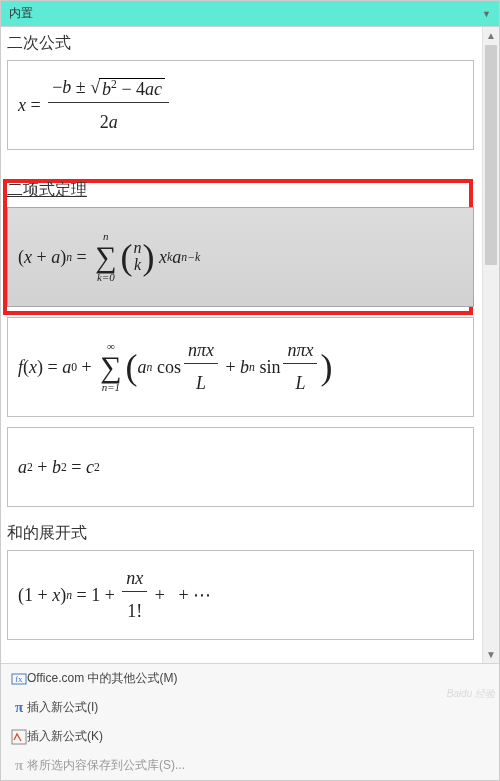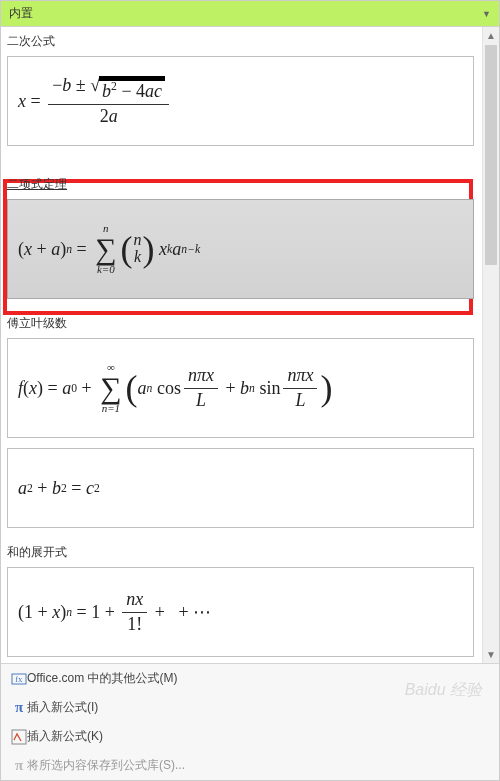--- a/index.html
+++ b/index.html
@@ -1,47 +1,47 @@
 <!DOCTYPE html>
 <html><head>
 <meta charset="utf-8">
 <style>
   * { margin: 0; padding: 0; box-sizing: border-box; }
   body { font-family: "Microsoft YaHei", "Segoe UI", sans-serif; font-size: 12px; background: #fff; width: 500px; height: 781px; overflow: hidden; }
   .panel { width: 500px; height: 781px; display: flex; flex-direction: column; border: 1px solid #ccc; }
-  .header { background: #bef264; border-bottom: 1px solid #d0d0d0; padding: 4px 8px; font-size: 12px; color: #333; display: flex; align-items: center; }
+  .header { background: #5eead4; border-bottom: 1px solid #d0d0d0; padding: 4px 8px; font-size: 12px; color: #333; display: flex; align-items: center; }
   .dd { margin-left: auto; font-size: 9px; color: #666; }
   .scroll-wrap { flex: 1; display: flex; overflow: hidden; }
   .content { flex: 1; overflow-y: hidden; padding: 0 4px 0 2px; }
   .scrollbar-v { width: 17px; background: #f0f0f0; border-left: 1px solid #e3e3e3; position: relative; }
   .scrollbar-v .arrow { height: 17px; display: flex; align-items: center; justify-content: center; color: #777; font-size: 10px; cursor: pointer; }
   .scrollbar-v .thumb { position: absolute; left: 2px; right: 2px; top: 18px; height: 220px; background: #cdcdcd; border-radius: 1px; }
   .scrollbar-v .arrow-bot { position: absolute; bottom: 0; left: 0; right: 0; }
-  .section-title { font-size: 12px; color: #333; padding: 6px 4px 4px 4px; }
+  .section-title { font-size: 16px; color: #333; padding: 6px 4px 4px 4px; }
   .formula-box { border: 1px solid #c0c0c0; margin: 2px 4px 10px 4px; padding: 14px 10px; min-height: 90px; display: flex; align-items: center; font-family: "Cambria Math", serif; font-size: 18px; font-style: italic; color: #222; position: relative; }
   .formula-box.selected { background: linear-gradient(#dcdcdc,#d2d2d2); border: 1px solid #a9a9a9; }
   .highlight-frame { border: 4px solid #ee2222; position: absolute; pointer-events: none; }
   .frac { display: inline-flex; flex-direction: column; align-items: center; vertical-align: middle; margin: 0 3px; }
   .frac .num { border-bottom: 1px solid #333; padding: 0 4px 2px 4px; line-height: 1.1; }
-  .frac .den { padding: 2px 4px 0 4px; line-height: 1.1; }
+  .frac .den { padding: 10px 4px 0 4px; line-height: 1.1; }
   .sqrt { display: inline-flex; align-items: flex-start; }
   .sqrt .rad { font-style: normal; font-size: 18px; }
-  .sqrt .inner { border-top: 5px solid #000000; padding: 0 3px; margin-left: -1px; text-align: right; }
+  .sqrt .inner { border-top: 1px solid #000000; padding: 0 3px; margin-left: -1px; text-align: right; }
   sup { font-size: 0.65em; vertical-align: super; }
   sub { font-size: 0.65em; vertical-align: sub; }
   .bigsum { display: inline-flex; flex-direction: column; align-items: center; vertical-align: middle; margin: 0 4px; line-height: 1; }
   .bigsum .lim { font-size: 11px; }
   .bigsum .sym { font-size: 30px; font-style: normal;}
   .bigparen { font-size: 36px; font-style: normal; vertical-align: middle; line-height: 0.9; }
   .binom { display: inline-flex; flex-direction: column; align-items: center; vertical-align: middle; line-height: 1.05; font-size: 16px; margin: 0 1px; }
   .menu-bottom { border-top: 1px solid #d4d4d4; background: #f7f7f7; }
   .menu-item { display: flex; align-items: center; padding: 6px 10px; font-size: 12px; color: #444; cursor: pointer; }
   .mi-icon { width: 16px; height: 16px; display: inline-flex; align-items: center; justify-content: center; }
   .upright { font-style: normal; }
-  .wm { position: absolute; right: 18px; bottom: 80px; opacity: 0.15; font-size: 16px; color:#333; font-style: italic; pointer-events:none; }
+  .wm { position: absolute; right: 5px; bottom: 80px; opacity: 0.15; font-size: 10px; color:#333; font-style: italic; pointer-events:none; }
 </style>
 </head>
 <body>
 
 <div class="panel">
   <div class="header">
     <span>内置</span>
     <span class="dd">▼</span>
   </div>
 
@@ -73,21 +73,20 @@
           <span class="sym">∑</span>
           <span class="lim">k=0</span>
         </span>
         <span class="bigparen">(</span><span class="binom">
             <span>n</span>
             <span>k</span>
           </span><span class="bigparen">)</span>
         &nbsp;<span>x</span><sup><span>k</span></sup><span>a</span><sup><span>n−k</span></sup>
       </div>
 
-      <div class="section-title" style="margin-top:2px;">傅立叶级数</div>
       <div class="formula-box" style="min-height:100px;">
         <span>f</span><span class="upright">(</span><span>x</span><span class="upright">)</span>
         &nbsp;<span class="upright">=</span>&nbsp;
         <span>a</span><sub class="upright">0</sub>
         &nbsp;<span class="upright">+</span>&nbsp;
         <span class="bigsum">
           <span class="lim upright">∞</span>
           <span class="sym">∑</span>
           <span class="lim">n=1</span>
         </span>

